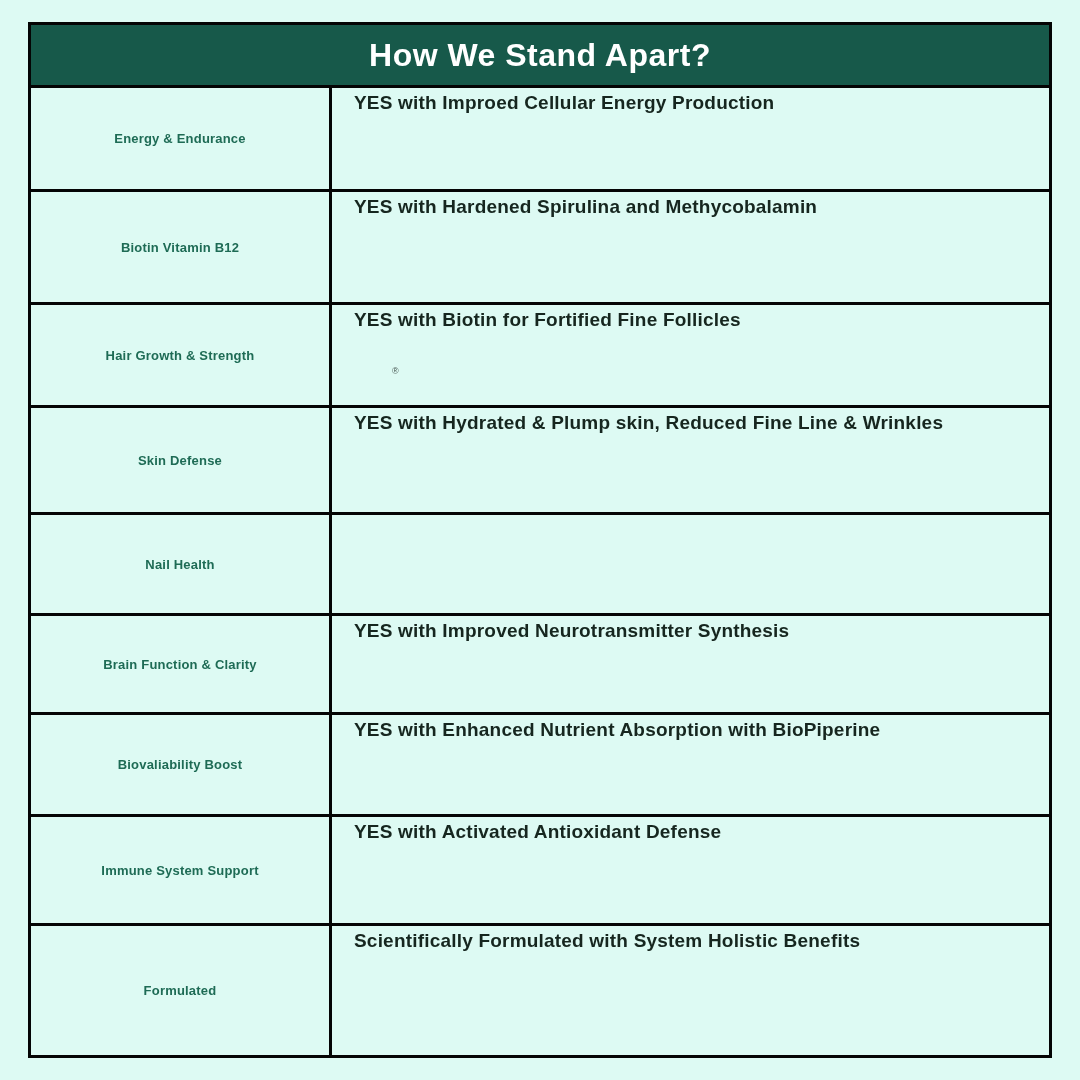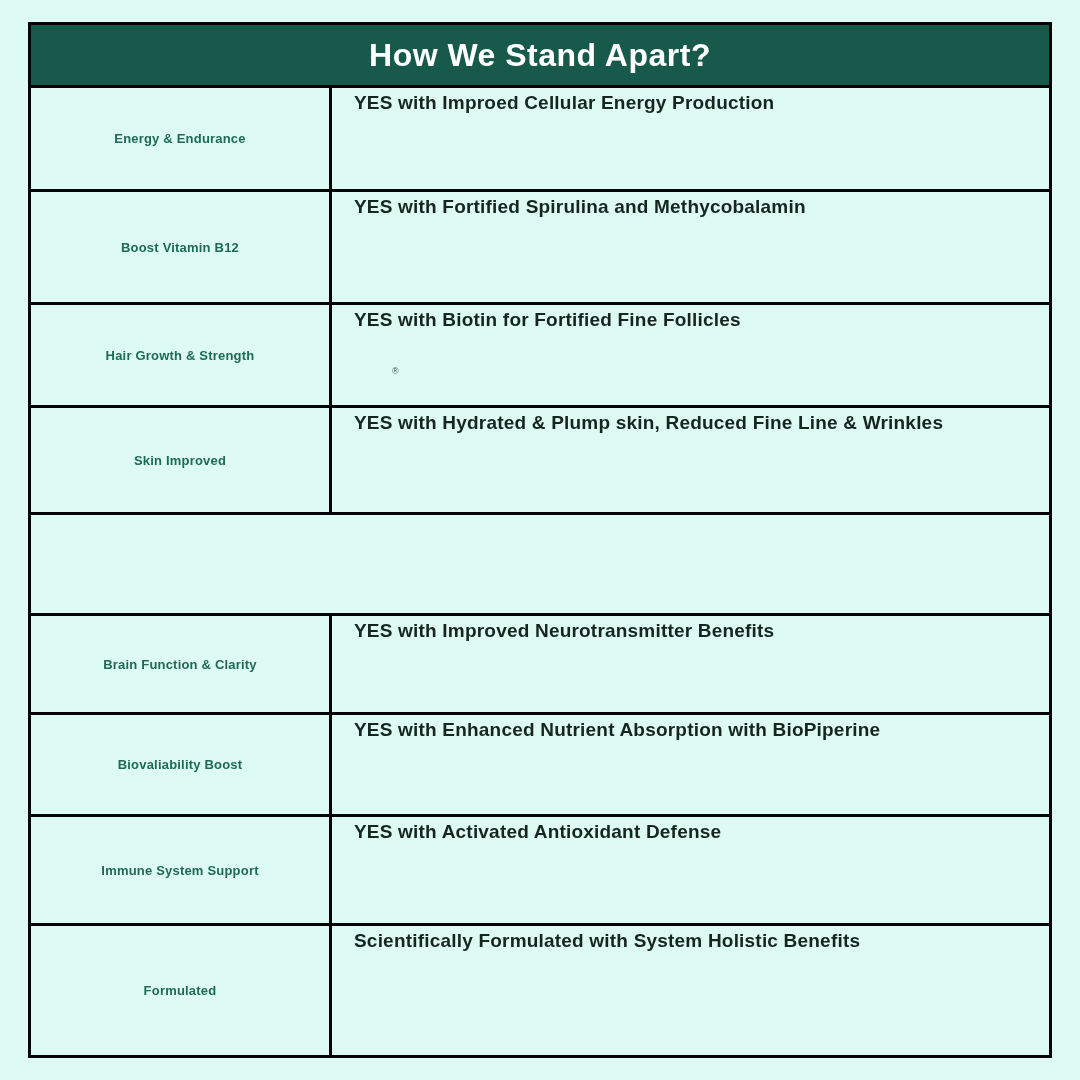--- a/index.html
+++ b/index.html
@@ -93,48 +93,49 @@
     </div>
 
     <div class="row">
       <div class="cell-label">Energy &amp; Endurance</div>
       <div class="cell-value">
         <span>YES with Improed Cellular Energy Production</span>
       </div>
     </div>
 
     <div class="row">
-      <div class="cell-label">Boost Vitamin B12</div>
+      <div class="cell-label">Biotin Vitamin B12</div>
       <div class="cell-value">
-        <span>YES with Fortified Spirulina and Methycobalamin</span>
+        <span>YES with Hardened Spirulina and Methycobalamin</span>
       </div>
     </div>
 
     <div class="row">
       <div class="cell-label">Hair Growth &amp; Strength</div>
       <div class="cell-value">
         <span>YES with Biotin for Fortified Fine Follicles</span>
         <span class="footnote">®</span>
       </div>
     </div>
 
     <div class="row">
-      <div class="cell-label">Skin Improved</div>
+      <div class="cell-label">Skin Defense</div>
       <div class="cell-value">
         <span>YES with Hydrated &amp; Plump skin, Reduced Fine Line &amp; Wrinkles</span>
       </div>
     </div>
 
     <div class="row">
+      <div class="cell-label">Nail Health</div>
     </div>
 
     <div class="row">
       <div class="cell-label">Brain Function &amp; Clarity</div>
       <div class="cell-value">
-        <span>YES with Improved Neurotransmitter Benefits</span>
+        <span>YES with Improved Neurotransmitter Synthesis</span>
       </div>
     </div>
 
     <div class="row">
       <div class="cell-label">Biovaliability Boost</div>
       <div class="cell-value">
         <span>YES with Enhanced Nutrient Absorption with BioPiperine</span>
       </div>
     </div>
 

